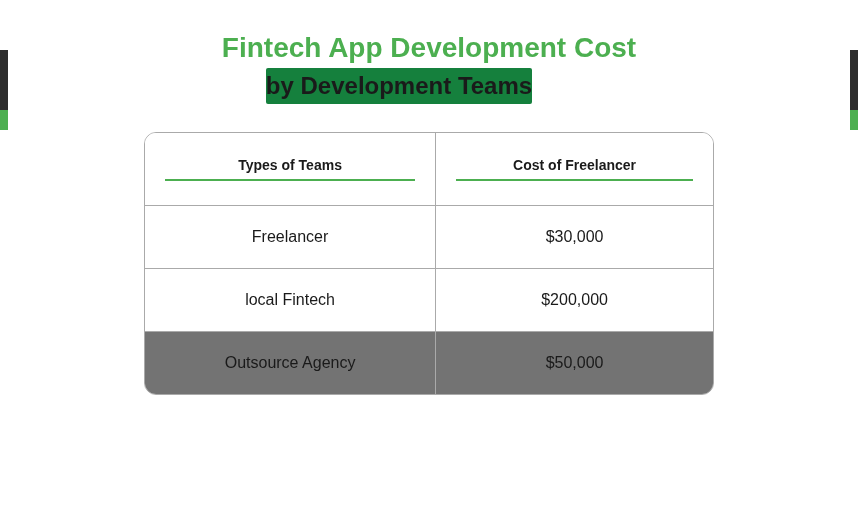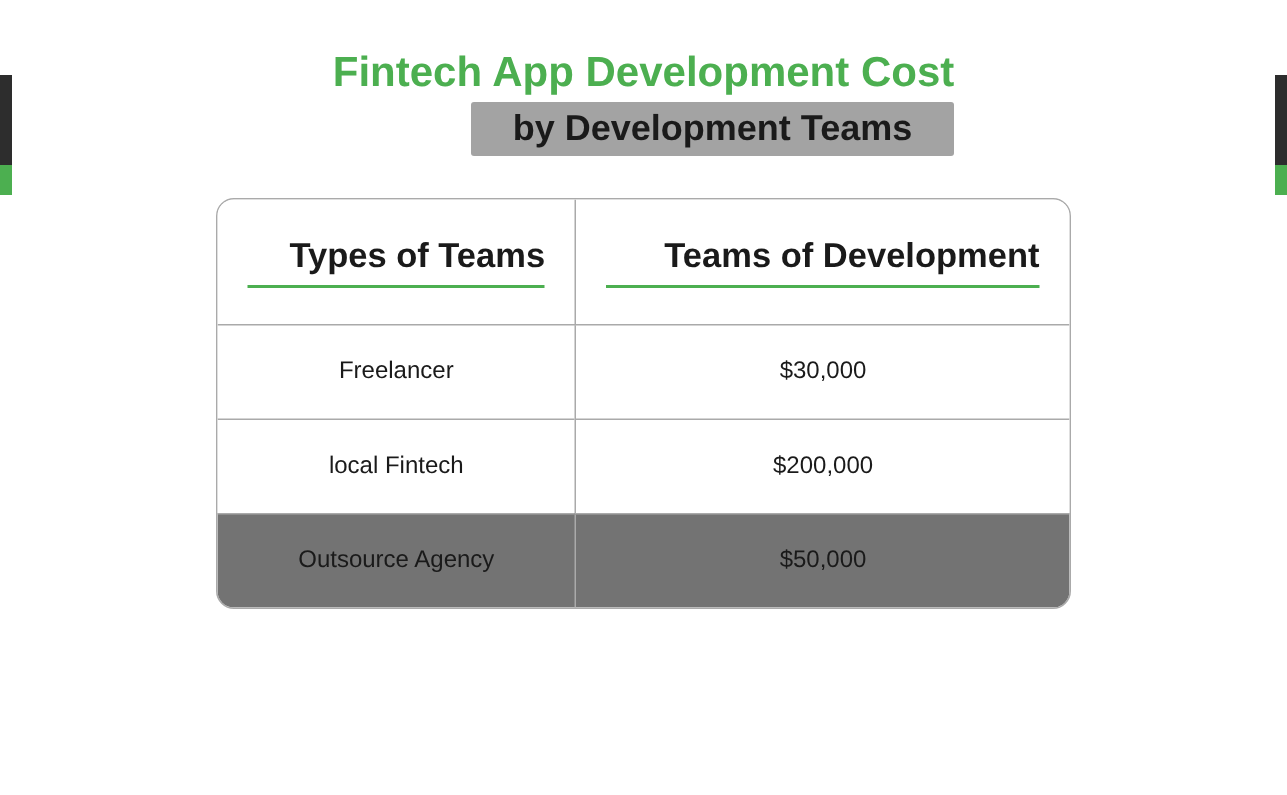--- a/index.html
+++ b/index.html
@@ -60,61 +60,62 @@
 
     .page-content {
       display: flex;
       flex-direction: column;
       align-items: center;
       width: 100%;
       padding-top: 30px;
     }
 
     .title-section {
-      text-align: right;
+      text-align: left;
       margin-bottom: 28px;
     }
 
     .title-line1 {
       font-size: 28px;
       font-weight: bold;
       color: #4caf50;
       line-height: 1.3;
     }
 
     .title-line2 {
       font-size: 24px;
       font-weight: bold;
       color: #1a1a1a;
       line-height: 1.3;
-      background-color: #a3a3a3;
-      padding: 2px 28px;
+      background-color: #15803d;
+      padding: 2px 0;
       border-radius: 2px;
       display: inline-block;
       margin-top: 2px;
+      margin-left: 44px;
     }
 
     .table-container {
       width: 570px;
       border: 1.5px solid #aaa;
       border-radius: 12px;
       overflow: hidden;
     }
 
     table {
       width: 100%;
       border-collapse: collapse;
     }
 
     thead tr th {
       padding: 24px 20px;
-      font-size: 23px;
+      font-size: 14px;
       font-weight: bold;
       color: #1a1a1a;
-      text-align: right;
+      text-align: center;
       border-bottom: 1.5px solid #aaa;
       background-color: #ffffff;
     }
 
     thead tr th:first-child {
       border-right: 1.5px solid #aaa;
     }
 
     th .underline {
       display: block;
@@ -170,21 +171,21 @@
 
   <div class="table-container">
     <table>
       <thead>
         <tr>
           <th>
             <span>Types of Teams</span>
             <span class="underline"></span>
           </th>
           <th>
-            <span>Teams of Development</span>
+            <span>Cost of Freelancer</span>
             <span class="underline"></span>
           </th>
         </tr>
       </thead>
       <tbody id="table-body">
       <tr>
             <td>Freelancer</td>
             <td>$30,000</td>
           </tr>
           <tr>

